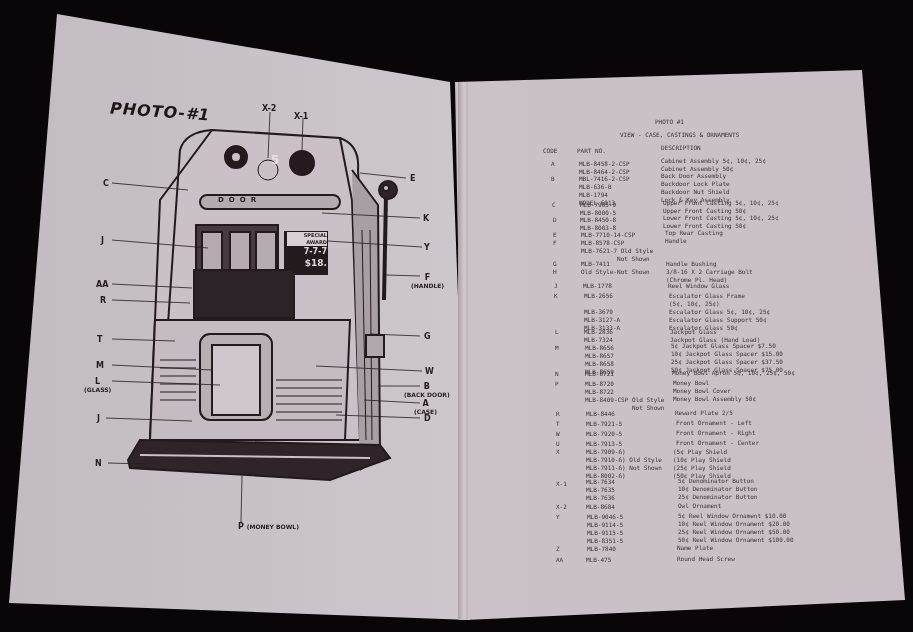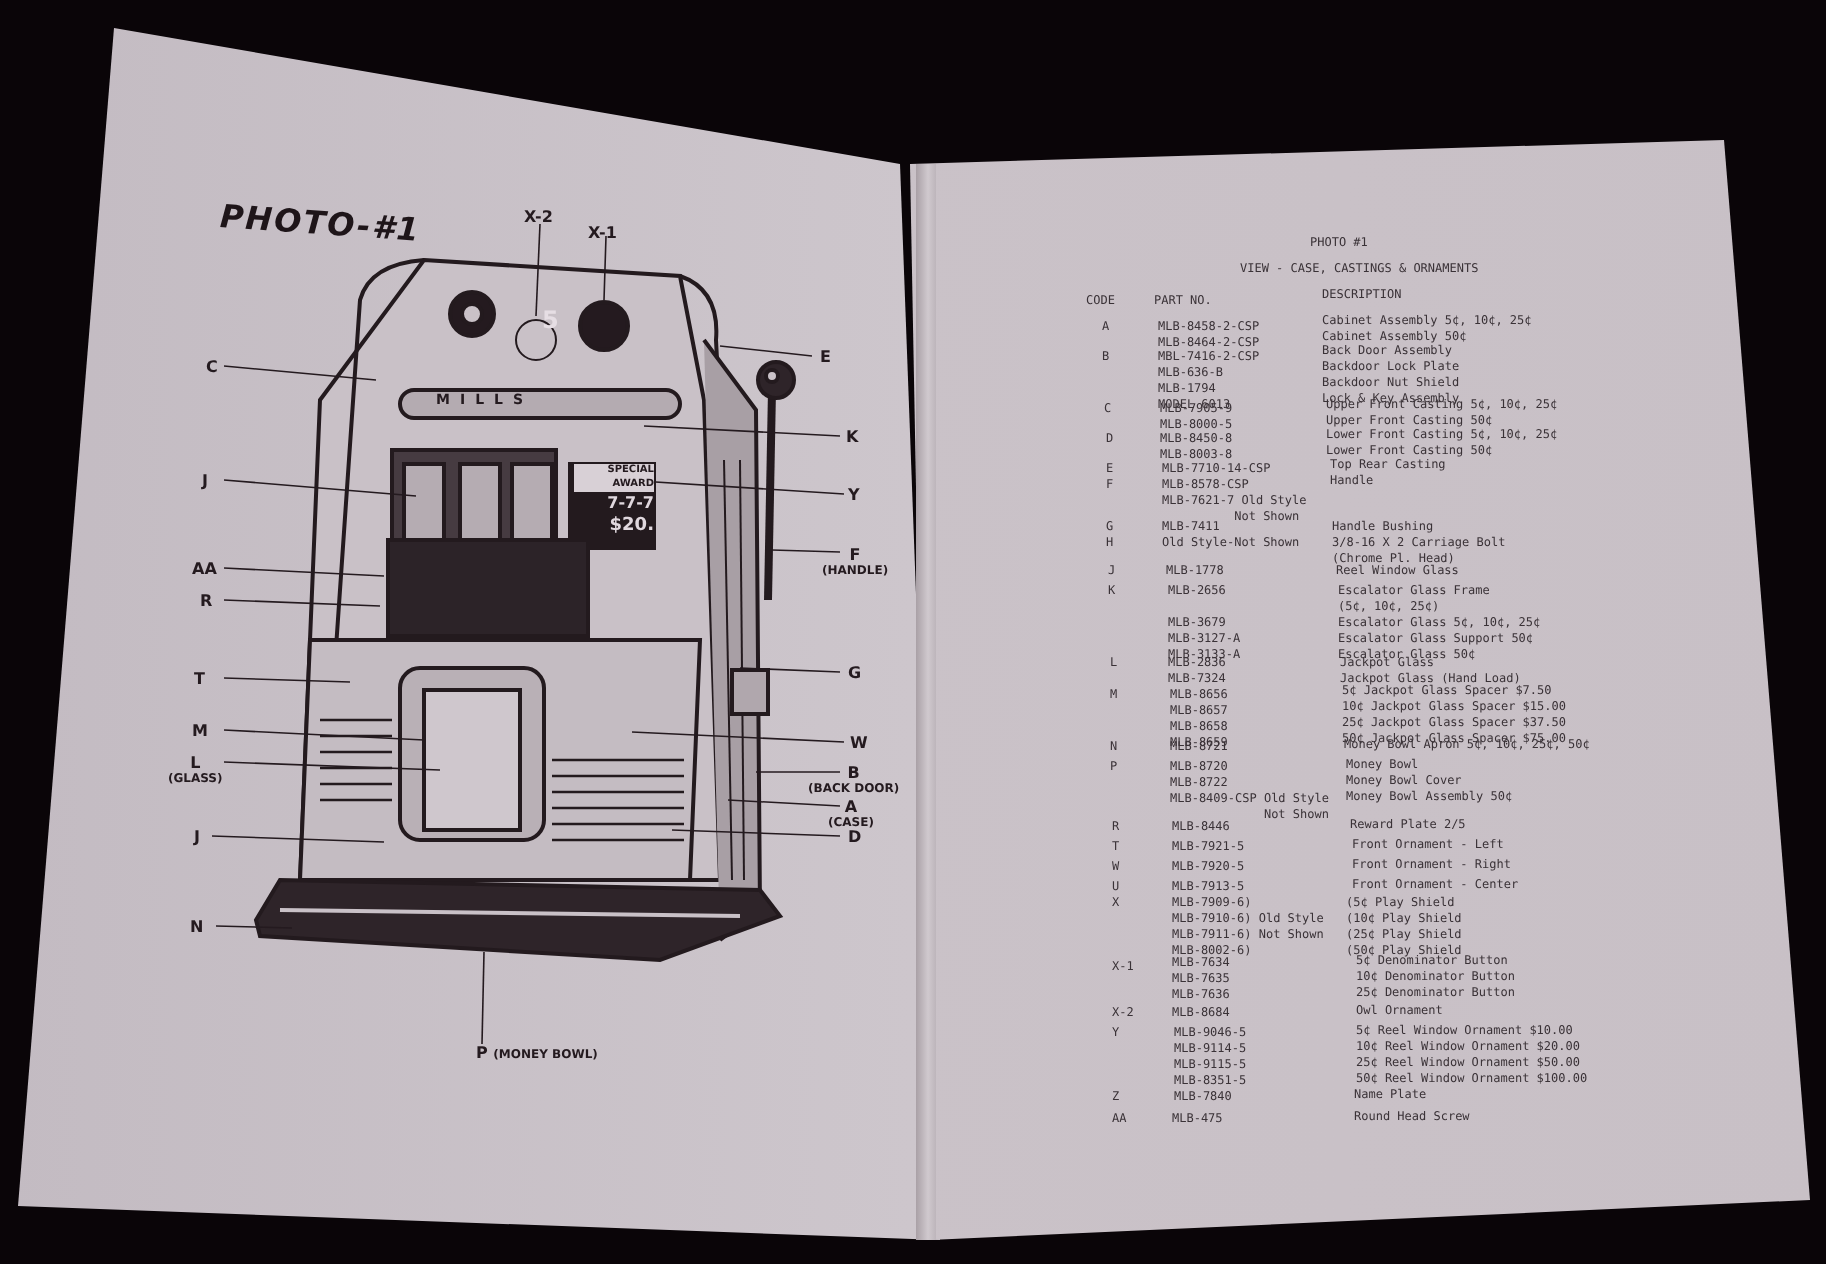--- a/index.html
+++ b/index.html
@@ -98,26 +98,26 @@
     <line x1="420" y1="386" x2="378" y2="386"></line>
     <line x1="420" y1="403" x2="364" y2="400"></line>
     <line x1="106" y1="418" x2="192" y2="421"></line>
     <line x1="420" y1="418" x2="336" y2="415"></line>
     <line x1="108" y1="463" x2="146" y2="464"></line>
     <line x1="242" y1="476" x2="241" y2="522"></line>
   </g>
 </svg>
 
 <div class="lbl" style="left:271px;top:153px;color:#e6dee4;font-size:12px;">5</div>
-<div class="lbl" style="left:218px;top:196px;font-size:7px;letter-spacing:5px;">MILLS</div>
+<div class="lbl" style="left:218px;top:196px;font-size:7px;letter-spacing:5px;">DOOR</div>
 <div style="position:absolute;left:287px;top:232px;width:40px;font:bold 5px 'DejaVu Sans',sans-serif;color:#e0d8de;text-align:right;line-height:7px;">
   <div style="background:#d8d0d6;color:#241a1f;">SPECIAL</div>
   <div style="background:#d8d0d6;color:#241a1f;">AWARD</div>
   <div style="font-size:8px;line-height:11px;">7-7-7</div>
-  <div style="font-size:9px;line-height:12px;">$20.</div>
+  <div style="font-size:9px;line-height:12px;">$18.</div>
 </div>
 
 <div class="lbl" style="left:262px;top:104px;">X-2</div>
 <div class="lbl" style="left:294px;top:112px;">X-1</div>
 <div class="lbl" style="left:103px;top:179px;">C</div>
 <div class="lbl" style="left:410px;top:174px;">E</div>
 <div class="lbl" style="left:423px;top:214px;">K</div>
 <div class="lbl" style="left:101px;top:236px;">J</div>
 <div class="lbl" style="left:424px;top:243px;">Y</div>
 <div class="lbl" style="left:96px;top:280px;">AA</div>

